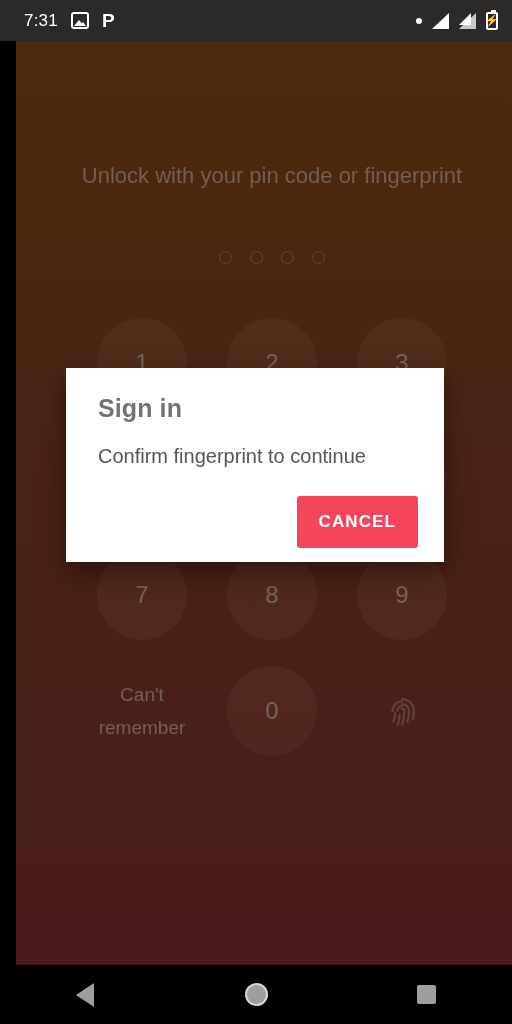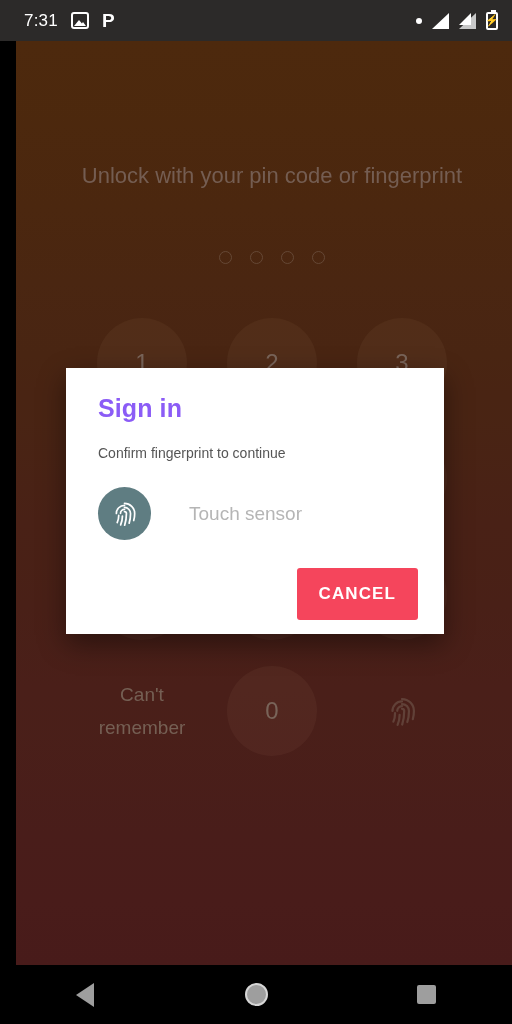--- a/index.html
+++ b/index.html
@@ -221,29 +221,29 @@
     position: absolute;
     top: 368px;
     left: 66px;
     width: 378px;
     background: #ffffff;
     z-index: 30;
     box-shadow: 0 10px 26px rgba(0,0,0,0.42);
     padding: 0;
   }
   #dialog-title {
-    color: #8b5cf6;
+    color: #737373;
     font-size: 25px;
     font-weight: bold;
     padding: 26px 0 0 32px;
     letter-spacing: 0.1px;
   }
   #dialog-subtitle {
     color: #555555;
-    font-size: 14px;
+    font-size: 20px;
     padding: 22px 0 0 32px;
   }
   #dialog-sensor-row {
     display: flex;
     align-items: center;
     padding: 26px 0 0 32px;
   }
   #fp-circle {
     width: 53px; height: 53px;
     border-radius: 50%;
@@ -380,34 +380,20 @@
       </div>
     </div>
   </div>
 
   <div id="scrim"></div>
 
   <div id="dialog">
     <div id="dialog-title">Sign in</div>
     <div id="dialog-subtitle">Confirm fingerprint to continue</div>
 
-    <div id="dialog-sensor-row">
-      <div id="fp-circle">
-        <svg viewBox="0 0 24 24" fill="none" stroke="#ffffff" stroke-width="1.25" stroke-linecap="round">
-          <path d="M12 4.6c4.1 0 7.4 3.3 7.4 7.4 0 1.8-.2 3.5-.7 5.1"></path>
-          <path d="M12 7.6c2.4 0 4.4 2 4.4 4.4 0 2.5-.3 4.8-1 7"></path>
-          <path d="M12 10.6c.8 0 1.4.6 1.4 1.4 0 3.2-.5 6.1-1.3 8.5"></path>
-          <path d="M9.1 11.9c0-1.6 1.3-2.9 2.9-2.9"></path>
-          <path d="M9.2 20.3c.8-1.9 1.3-4.1 1.3-6.4"></path>
-          <path d="M6.1 12c0-3.3 2.6-5.9 5.9-5.9"></path>
-          <path d="M6.7 18.6c.7-1.5 1.1-3.3 1.1-5.2"></path>
-        </svg>
-      </div>
-      <div id="sensor-label">Touch sensor</div>
-    </div>
 
     <div id="dialog-actions">
       <button id="cancel-button">CANCEL</button>
     </div>
   </div>
 
   <div id="navbar">
     <div class="nav-slot">
       <div class="nav-back"></div>
     </div>

